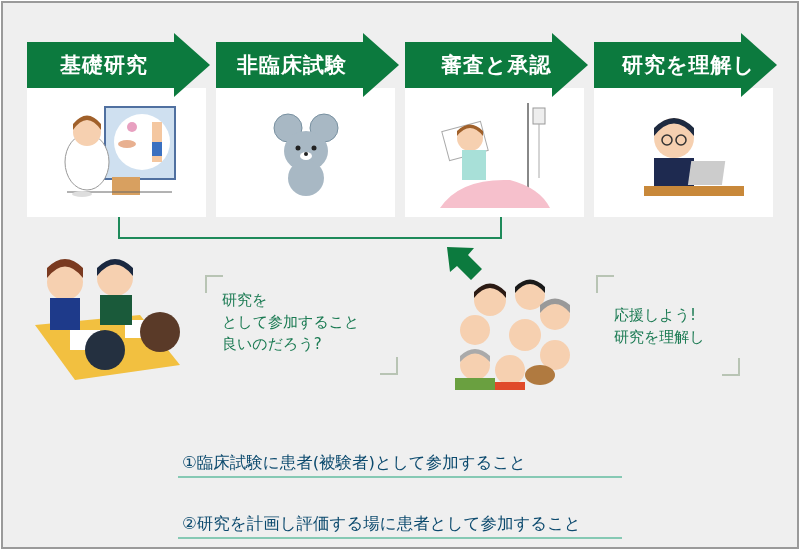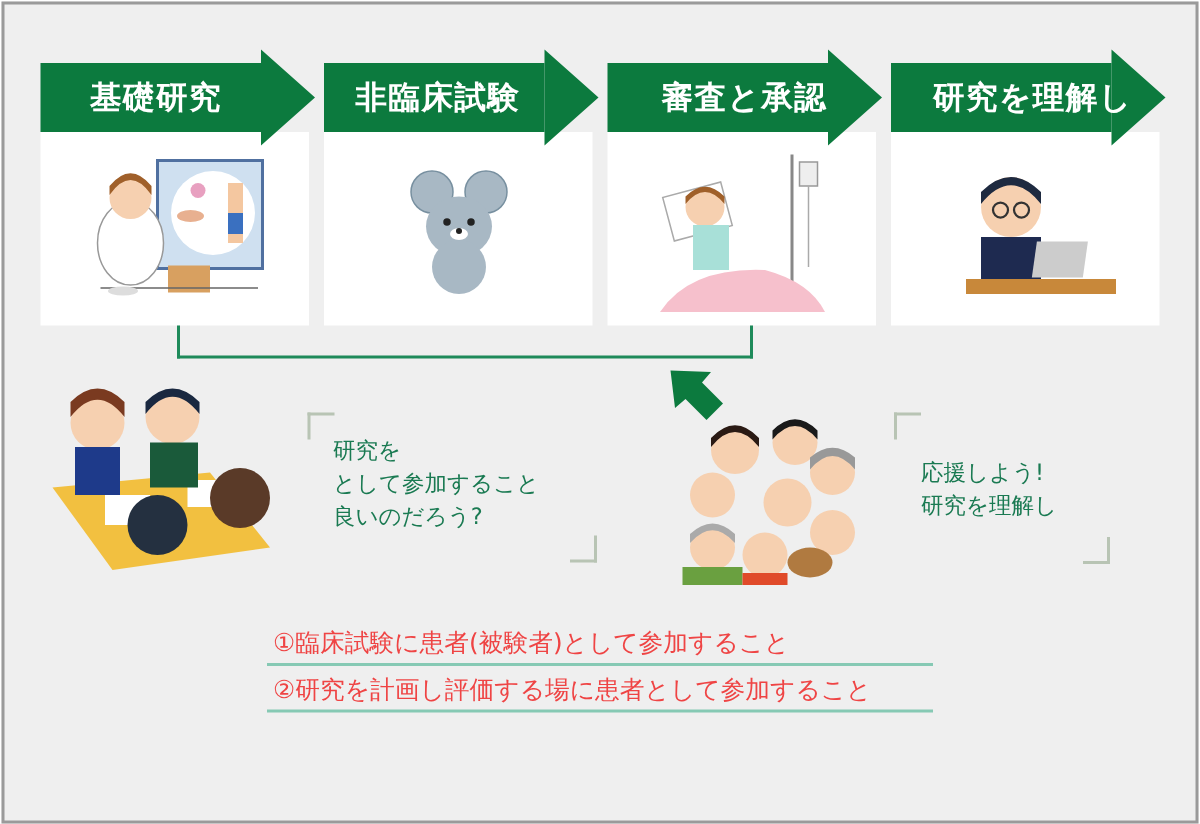--- a/index.html
+++ b/index.html
@@ -8,21 +8,21 @@
   .panel{position:absolute;top:88px;width:179px;height:129px;background:#fff;}
   .banner{position:absolute;top:42px;height:46px;background:#0c7a3e;}
   .banner-tip{position:absolute;top:33px;width:0;height:0;border-top:32px solid transparent;border-bottom:32px solid transparent;border-left:36px solid #0c7a3e;}
   .banner-label{position:absolute;top:42px;height:46px;line-height:46px;color:#fff;font-weight:bold;font-size:21px;text-align:right;letter-spacing:1px;}
   .illus{position:absolute;display:flex;align-items:center;justify-content:center;}
   .connector{position:absolute;left:118px;top:217px;width:380px;height:20px;border:2px solid #1e8a5a;border-top:none;}
   .up-arrow{position:absolute;left:444px;top:244px;}
   .quote{position:absolute;color:#1a7a52;font-size:15px;line-height:22px;}
   .bracket{position:absolute;width:16px;height:16px;border-color:#b8c4b4;border-style:solid;}
   .list{position:absolute;left:178px;top:417px;width:444px;}
-  .list-item{font-size:16.5px;color:#ef4444;height:23px;line-height:23px;padding-left:4px;}
+  .list-item{font-size:16.5px;color:#0c4a6e;height:23px;line-height:23px;padding-left:4px;margin-top:34px;}
   .list-sep{height:2px;background:#86c9b4;margin:2px 0 4px 0;}
 </style>
 </head>
 <body>
 
 <div class="frame"></div>
 
 <div class="panel" style="left:27px;">
   <div class="illus" style="left:30px;top:14px;width:120px;height:105px;">
     <svg width="120" height="105" viewBox="0 0 120 105">

